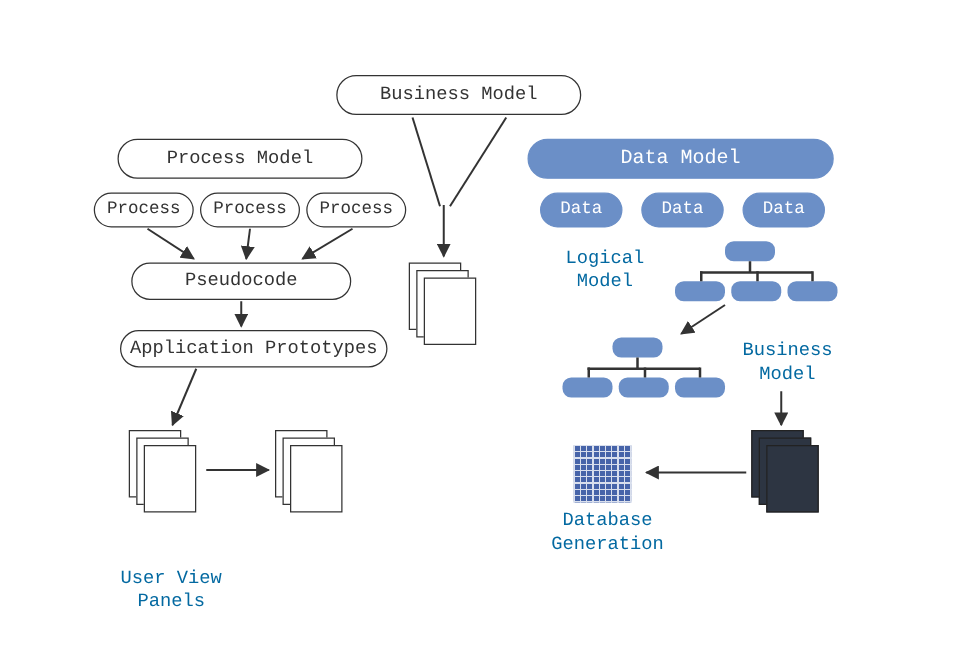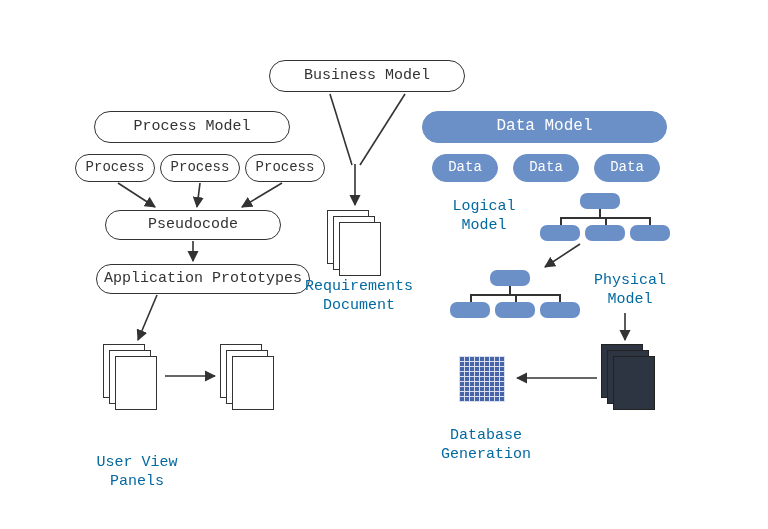--- a/index.html
+++ b/index.html
@@ -116,39 +116,37 @@
 
   <div class="pill" style="left:105px; top:210px; width:176px; height:30px;">Pseudocode</div>
 
   <div class="pill" style="left:96px; top:264px; width:214px; height:30px;">Application Prototypes</div>
 
   <div class="docstack" style="left:327px; top:210px;">
     <div class="docpage" style="left:0;  top:0;"></div>
     <div class="docpage" style="left:6px; top:6px;"></div>
     <div class="docpage" style="left:12px; top:12px;"></div>
   </div>
-  <div class="label" style="left:300px; top:278px; width:118px;">Requirements
-Document</div>
 
   <div class="label" style="left:445px; top:198px; width:78px;">Logical
 Model</div>
 
   <div>
     <div class="blueblock" style="left:580px; top:193px; width:40px; height:16px;"></div>
     <div class="blueblock" style="left:540px; top:225px; width:40px; height:16px;"></div>
     <div class="blueblock" style="left:585px; top:225px; width:40px; height:16px;"></div>
     <div class="blueblock" style="left:630px; top:225px; width:40px; height:16px;"></div>
     <div class="tree-line" style="left:599px; top:209px; width:1.5px; height:9px;"></div>
     <div class="tree-line" style="left:560px; top:217px; width:90px; height:1.5px;"></div>
     <div class="tree-line" style="left:560px; top:217px; width:1.5px; height:8px;"></div>
     <div class="tree-line" style="left:605px; top:217px; width:1.5px; height:8px;"></div>
     <div class="tree-line" style="left:649px; top:217px; width:1.5px; height:8px;"></div>
   </div>
 
-  <div class="label" style="left:590px; top:272px; width:80px;">Physical
+  <div class="label" style="left:590px; top:272px; width:80px;">Business
 Model</div>
 
   <div>
     <div class="blueblock" style="left:490px; top:270px; width:40px; height:16px;"></div>
     <div class="blueblock" style="left:450px; top:302px; width:40px; height:16px;"></div>
     <div class="blueblock" style="left:495px; top:302px; width:40px; height:16px;"></div>
     <div class="blueblock" style="left:540px; top:302px; width:40px; height:16px;"></div>
     <div class="tree-line" style="left:509px; top:286px; width:1.5px; height:9px;"></div>
     <div class="tree-line" style="left:470px; top:294px; width:90px; height:1.5px;"></div>
     <div class="tree-line" style="left:470px; top:294px; width:1.5px; height:8px;"></div>
@@ -164,21 +162,21 @@
   <div class="label" style="left:87px; top:414px; width:100px;margin-top:40px;">User View
 Panels</div>
 
   <div class="docstack" style="left:220px; top:344px;">
     <div class="docpage" style="left:0;  top:0;"></div>
     <div class="docpage" style="left:6px; top:6px;"></div>
     <div class="docpage" style="left:12px; top:12px;"></div>
   </div>
 
   <div class="grid-icon" style="left:459px; top:356px;"></div>
-  <div class="label" style="left:437px; top:427px; width:98px;">Database
+  <div class="label" style="left:437px; top:408px; width:98px;">Database
 Generation</div>
 
   <div class="darkstack" style="left:601px; top:344px;">
     <div class="darkpage" style="left:0;  top:0;"></div>
     <div class="darkpage" style="left:6px; top:6px;"></div>
     <div class="darkpage" style="left:12px; top:12px;"></div>
   </div>
 
   <svg class="arrows">
     <defs>

